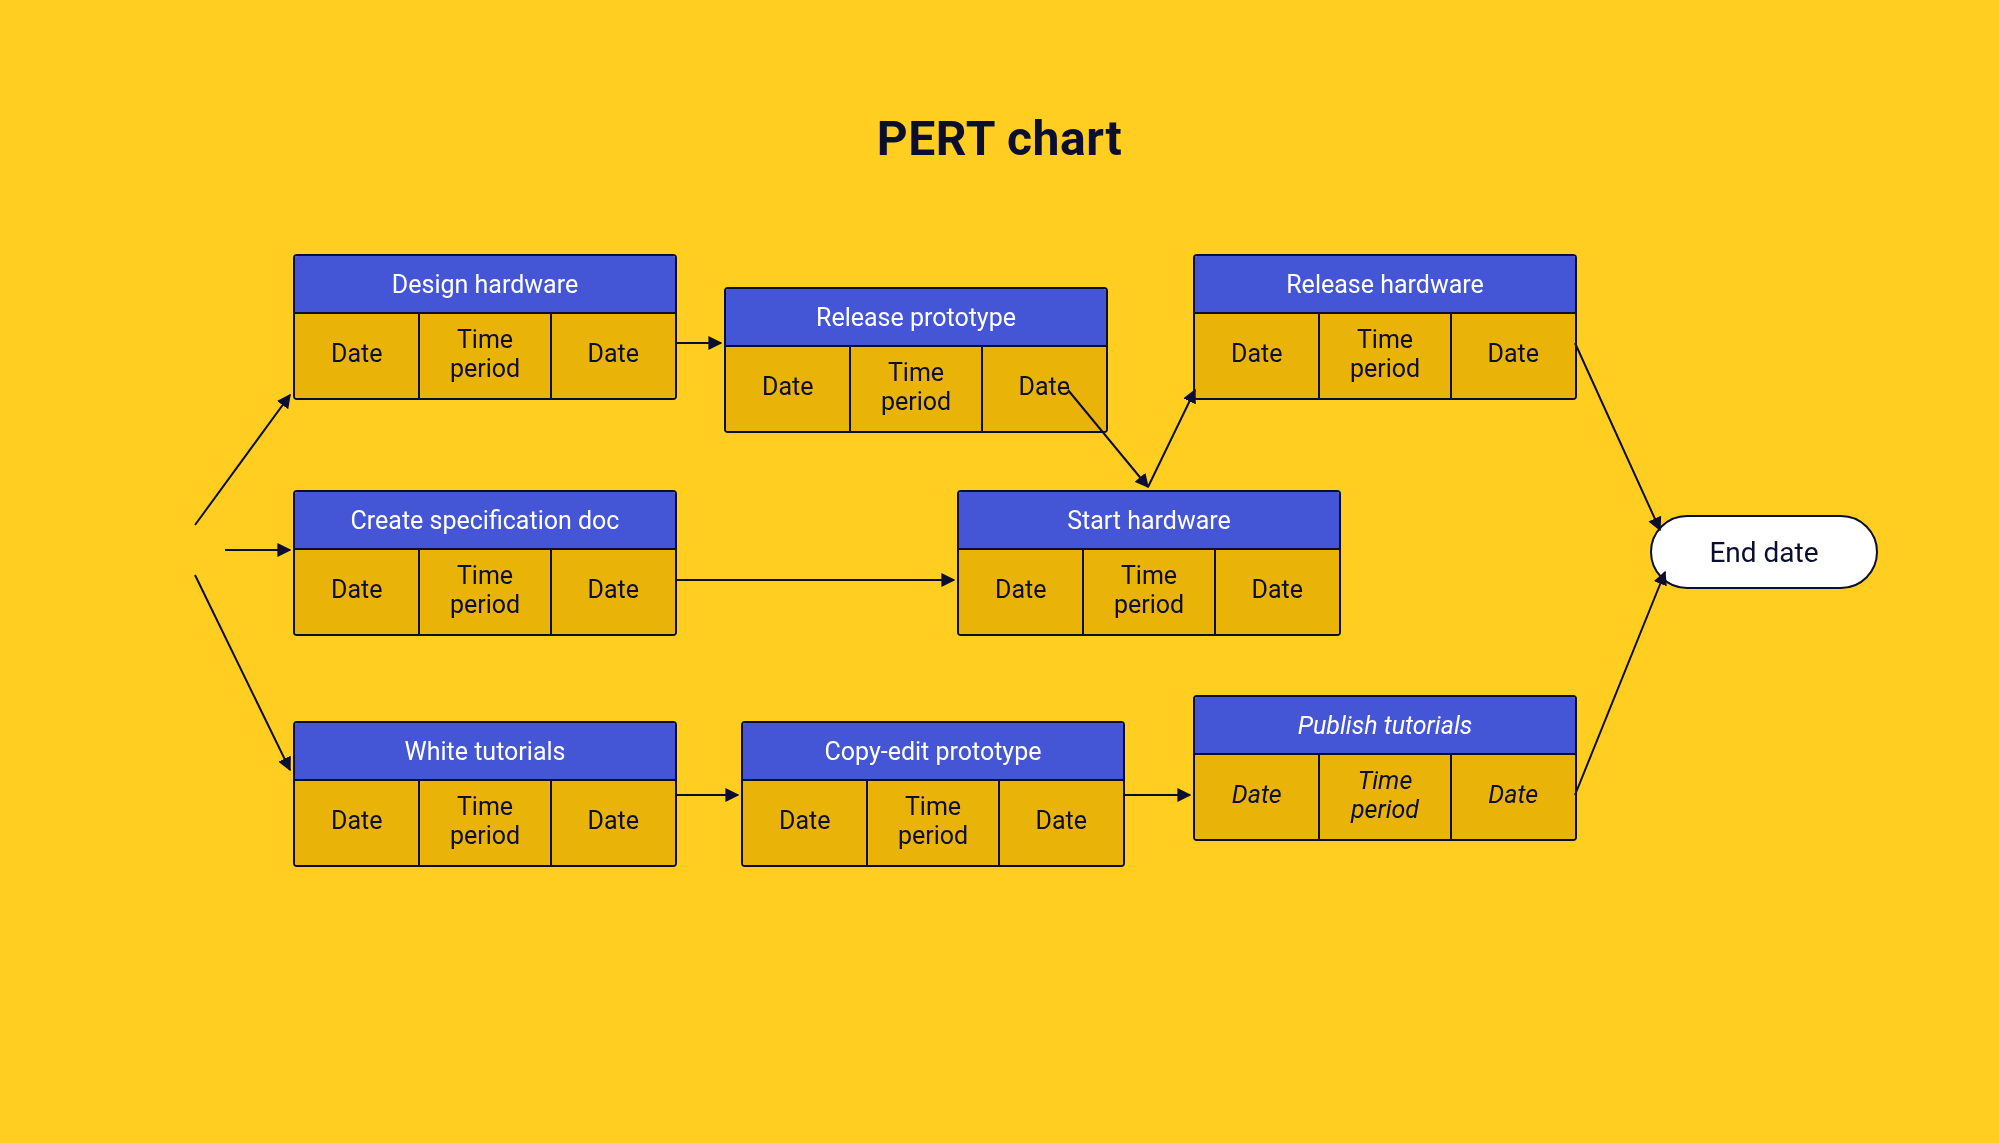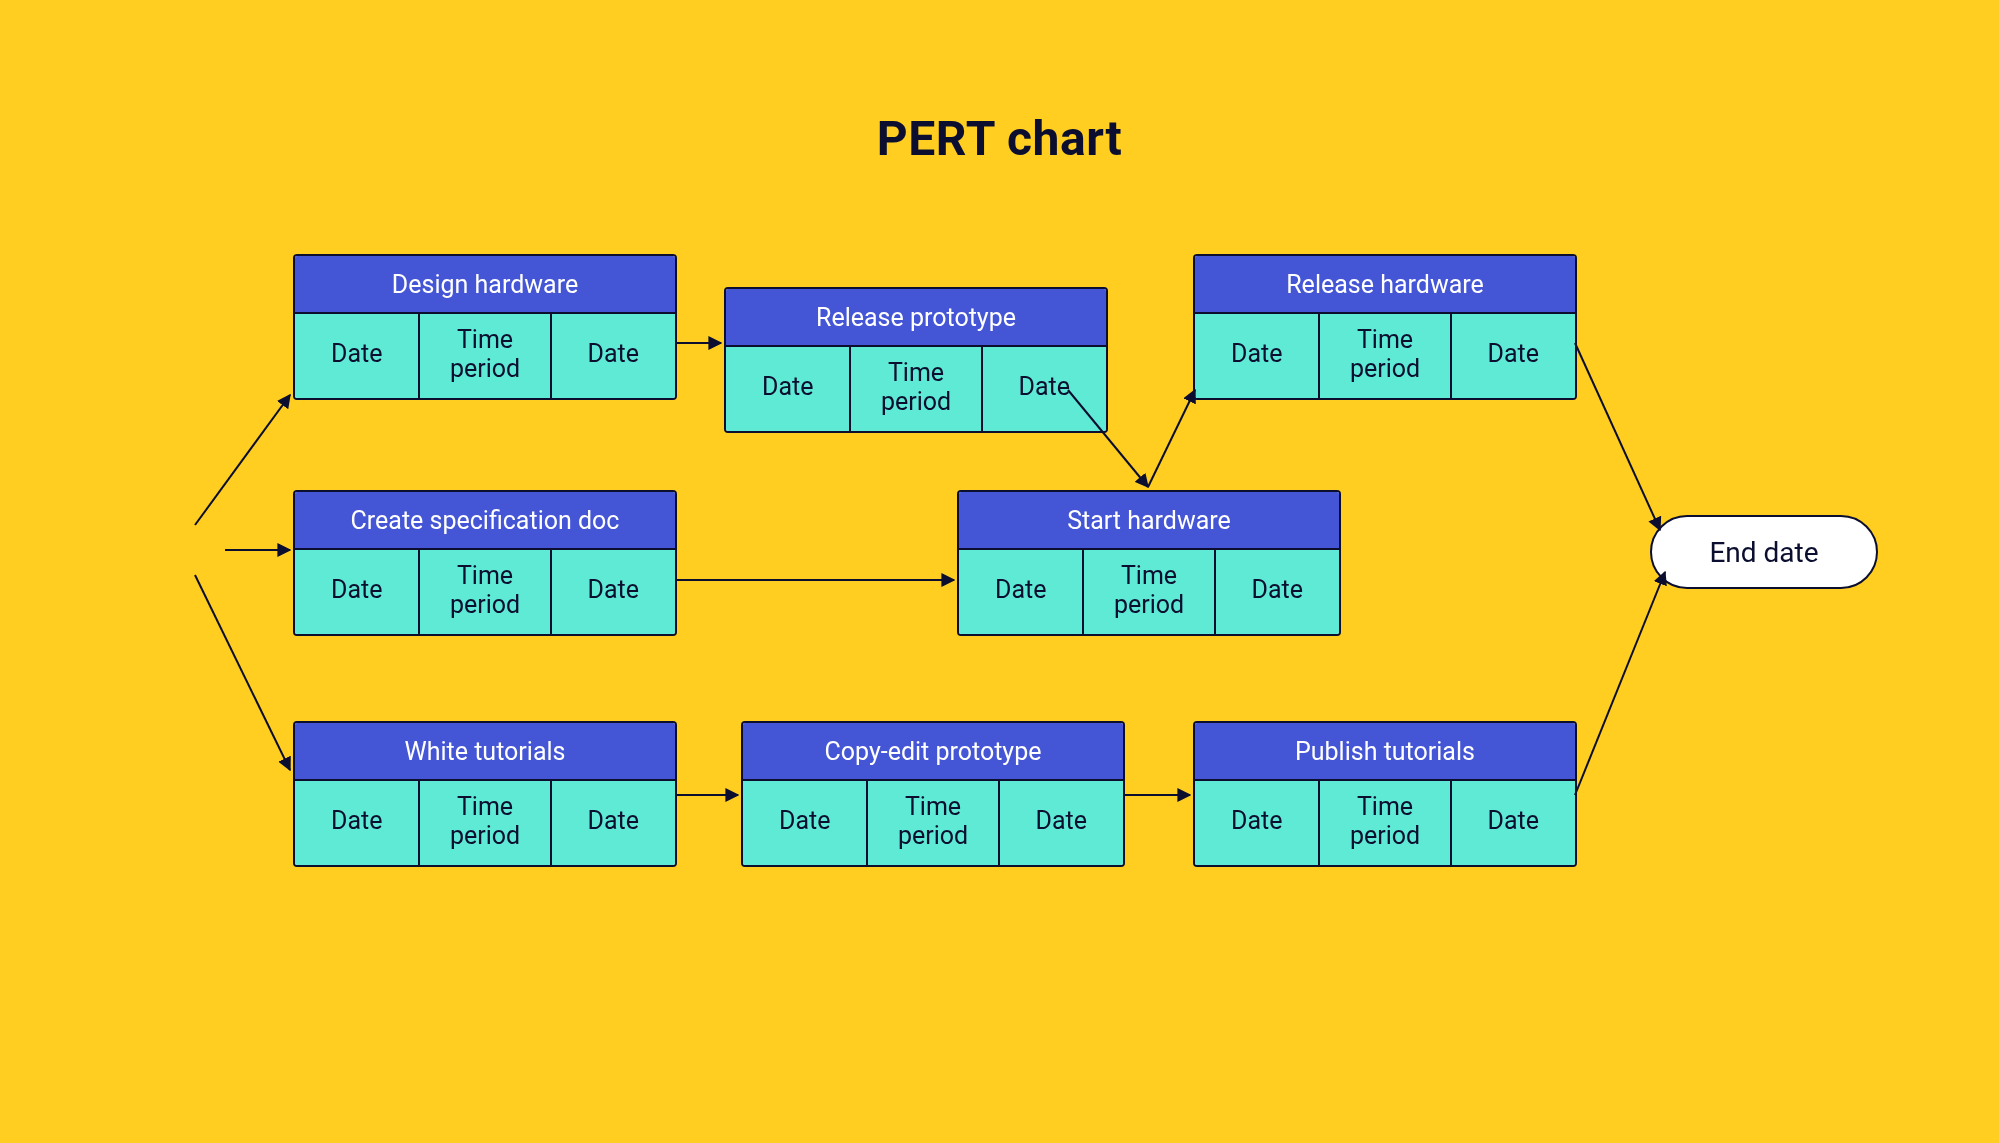--- a/index.html
+++ b/index.html
@@ -33,21 +33,21 @@
   .task-head{
     background:#4456D6;
     color:#fff;
     text-align:center;
     font-size:25px;
     padding:14px 10px 13px;
     border-bottom:2px solid #0B0E2E;
   }
   .task-row{
     display:flex;
-    background:#5eead4;
+    background:#eab308;
   }
   .cell{
     flex:1;
     text-align:center;
     font-size:25px;
     color:#0B0E2E;
     padding:12px 6px 14px;
     display:flex;
     align-items:center;
     justify-content:center;
@@ -150,21 +150,21 @@
 
   <div class="task" style="left:741px;top:721px;">
     <div class="task-head">Copy-edit prototype</div>
     <div class="task-row">
       <div class="cell">Date</div>
       <div class="cell cell-mid">Time period</div>
       <div class="cell">Date</div>
     </div>
   </div>
 
-  <div class="task" style="left:1193px;top:721px;">
+  <div class="task" style="left:1193px;top:695px;font-style:italic;">
     <div class="task-head">Publish tutorials</div>
     <div class="task-row">
       <div class="cell">Date</div>
       <div class="cell cell-mid">Time period</div>
       <div class="cell">Date</div>
     </div>
   </div>
 
   <svg class="arrows">
     <defs>

